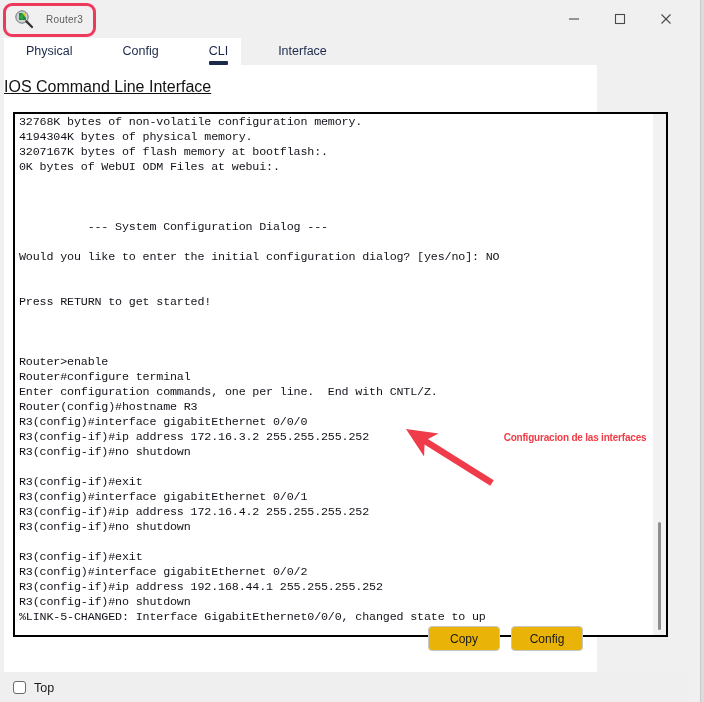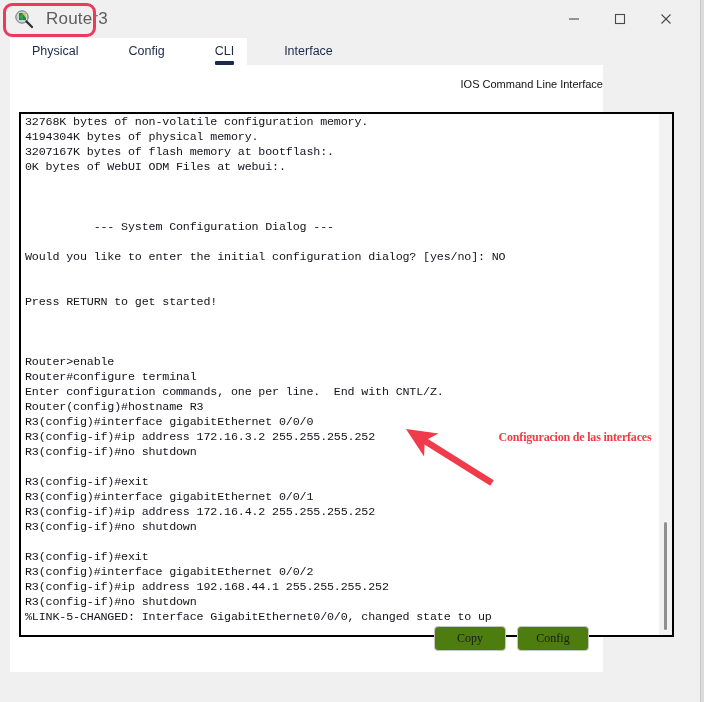--- a/index.html
+++ b/index.html
@@ -34,21 +34,21 @@
     align-items: center;
   }
   #title-icon {
     width: 20px; height: 20px;
     margin-left: 14px;
     position: relative;
     flex: none;
   }
   #title-text {
     margin-left: 12px;
-    font-size: 17px;
+    font-size: 10px;
     color: #5d5d5d;
     letter-spacing: .2px;
   }
   #win-controls {
     position: absolute;
     right: 0; top: 0;
     height: 38px;
     display: flex;
   }
   .win-btn {
@@ -65,21 +65,21 @@
     width: 93px; height: 34px;
     border: 3px solid #ed3a5c;
     border-radius: 9px;
     box-sizing: border-box;
     pointer-events: none;
   }
 
   
   #content-panel {
     position: absolute;
-    left: 10px; top: 38px;
+    left: 4px; top: 38px;
     width: 593px; height: 634px;
     background: #ffffff;
     box-sizing: border-box;
   }
 
   
   #tabs {
     position: absolute;
     left: 0; top: 0;
     width: 100%; height: 27px;
@@ -112,23 +112,24 @@
     margin-top: 3px;
     border-radius: 1px;
   }
   .tab.inactive .tab-underline { background: transparent; }
 
   
   #cli-header {
     position: absolute;
     left: 0; top: 40px;
     width: 100%;
-    text-align: right;
-    font-size: 11px;
+    text-align: left;
+    font-size: 16px;
     color: #111;
+    text-decoration: underline;
   }
 
   
   #terminal-wrap {
     position: absolute;
     left: 9px; top: 54px;
     width: 655px; height: 525px;
     border: 2px solid #000000;
     box-sizing: border-box;
     background: #ffffff;
@@ -167,22 +168,22 @@
     position: absolute;
     left: 0; top: 0;
     width: 704px; height: 702px;
     pointer-events: none;
   }
   #annotation-text {
     position: absolute;
     left: 490px; top: 428px;
     width: 170px;
     text-align: center;
-    font-family: Liberation Serif, serif;
-    font-size: 12px;
+    font-family: Liberation Sans, sans-serif;
+    font-size: 10px;
     font-weight: bold;
     line-height: 19px;
     color: #f23b46;
     letter-spacing: -0.2px;
     text-shadow:
       -1.6px -1.6px 0 #ffffff,  1.6px -1.6px 0 #ffffff,
       -1.6px  1.6px 0 #ffffff,  1.6px  1.6px 0 #ffffff,
       -1.6px 0 0 #ffffff,  1.6px 0 0 #ffffff,
        0 -1.6px 0 #ffffff,  0 1.6px 0 #ffffff;
   }
@@ -193,29 +194,29 @@
     left: 0; top: 588px;
     width: 100%;
     display: flex;
     justify-content: flex-end;
     padding-right: 14px;
     box-sizing: border-box;
   }
   .dlg-btn {
     width: 70px; height: 23px;
     margin-left: 11px;
-    background: #4d7c0f;
+    background: #eab308;
     border: 1px solid #c6c6c6;
     border-radius: 4px;
     font-size: 12px;
     color: #1a1a1a;
     display: flex;
     align-items: center;
     justify-content: center;
-    font-family: Liberation Serif, serif;
+    font-family: Liberation Sans, sans-serif;
   }
 
   
   #outer-scroll {
     position: absolute;
     right: 4px; top: 38px;
     width: 11px; height: 664px;
     background: #f0f0f0;
   }
   #outer-scroll-edge {
@@ -355,20 +356,24 @@
 
     <div id="button-row">
       <div class="dlg-btn">Copy</div>
       <div class="dlg-btn">Config</div>
     </div>
   </div>
 
   <div id="outer-scroll"></div>
   <div id="outer-scroll-edge"></div>
 
+  <div id="footer">
+    <div id="top-checkbox"></div>
+    <div id="top-label">Top</div>
+  </div>
 
   <div id="annotation-layer">
     <svg width="704" height="702" style="position:absolute;left:0;top:0;">
       <defs>
         <marker id="arrowhead" markerWidth="5" markerHeight="5" refX="2.6" refY="2.5" orient="auto">
           <path d="M0,0.4 L4.6,2.5 L0,4.6 L1.2,2.5 Z" fill="#ef3b4a"></path>
         </marker>
       </defs>
       <line x1="492" y1="483" x2="417" y2="436" stroke="#ef3b4a" stroke-width="6.5" stroke-linecap="butt" marker-end="url(#arrowhead)"></line>
     </svg>

